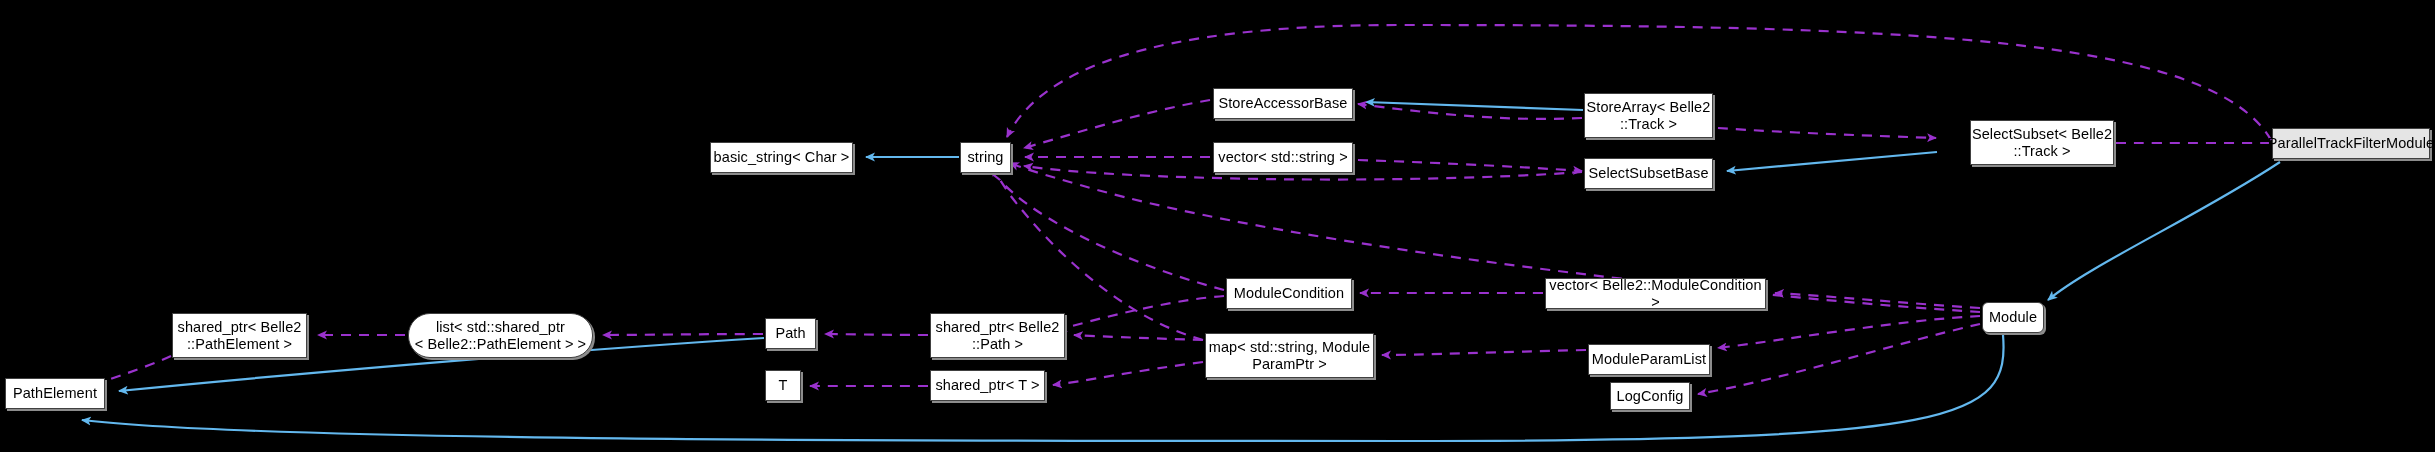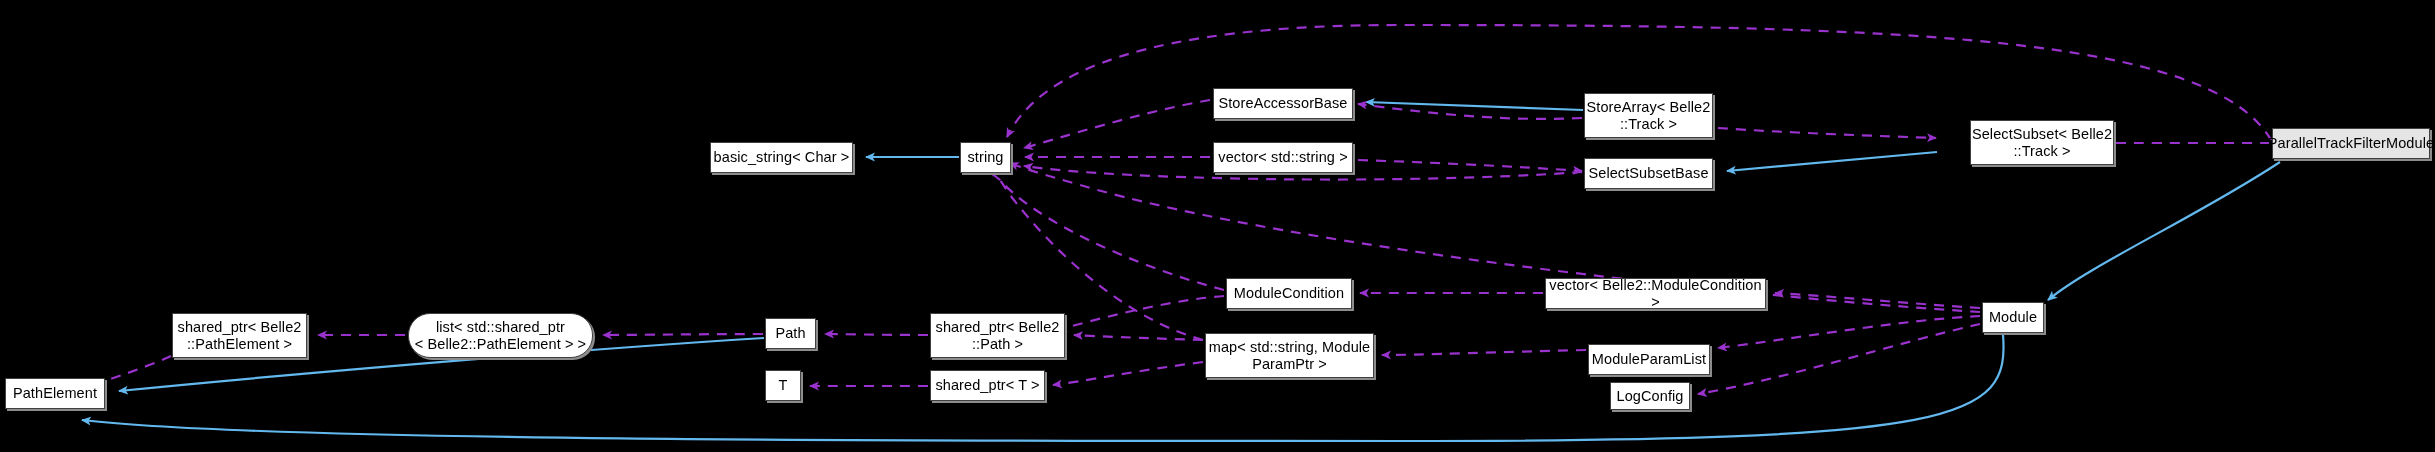--- a/index.html
+++ b/index.html
@@ -126,21 +126,21 @@
   </div>
   <div class="node highlight" id="n-parallel_track_filter_module" style="left: 2272px; top: 128px; width: 158px; height: 31px;">
     <span class="node-label">ParallelTrackFilterModule</span>
   </div>
   <div class="node" id="n-module_condition" style="left: 1226px; top: 278px; width: 126px; height: 31px;">
     <span class="node-label">ModuleCondition</span>
   </div>
   <div class="node" id="n-vector_module_condition" style="left: 1545px; top: 278px; width: 221px; height: 31px;">
     <span class="node-label">vector&lt; Belle2::ModuleCondition &gt;</span>
   </div>
-  <div class="node" id="n-module" style="left: 1982px; top: 302px; width: 62px; height: 31px;">
+  <div class="node" id="n-module" style="left: 1982px; top: 302px; width: 62px; height: 31px; border-radius: 6px;">
     <span class="node-label">Module</span>
   </div>
   <div class="node" id="n-shared_ptr_path_element" style="left: 172px; top: 313px; width: 135px; height: 45px;">
     <span class="node-label">shared_ptr&lt; Belle2
 ::PathElement &gt;</span>
   </div>
   <div class="node" id="n-list_shared_ptr_path_element" style="left: 408px; top: 313px; width: 185px; height: 45px; border-radius: 22px;">
     <span class="node-label">list&lt; std::shared_ptr
 &lt; Belle2::PathElement &gt; &gt;</span>
   </div>

